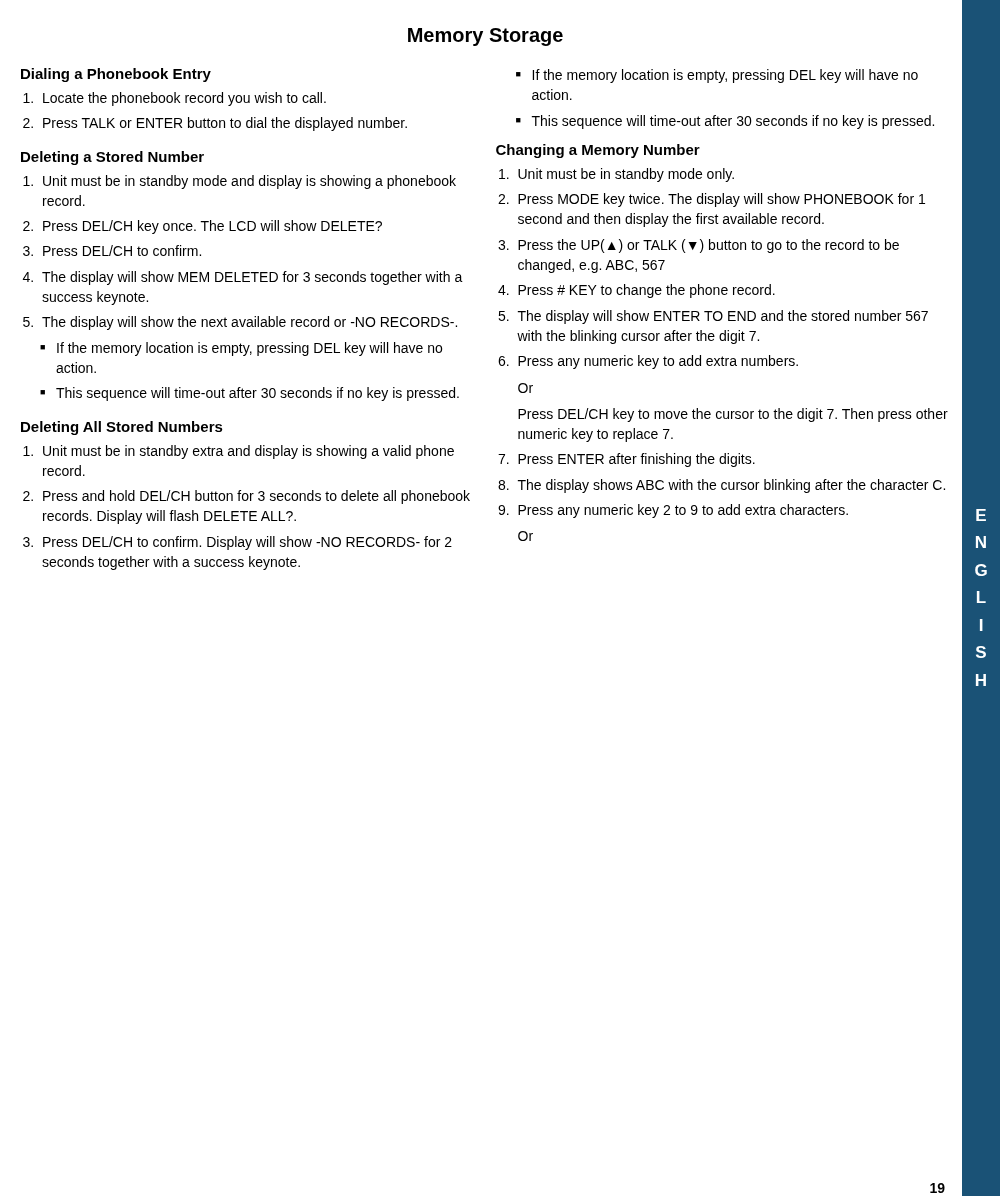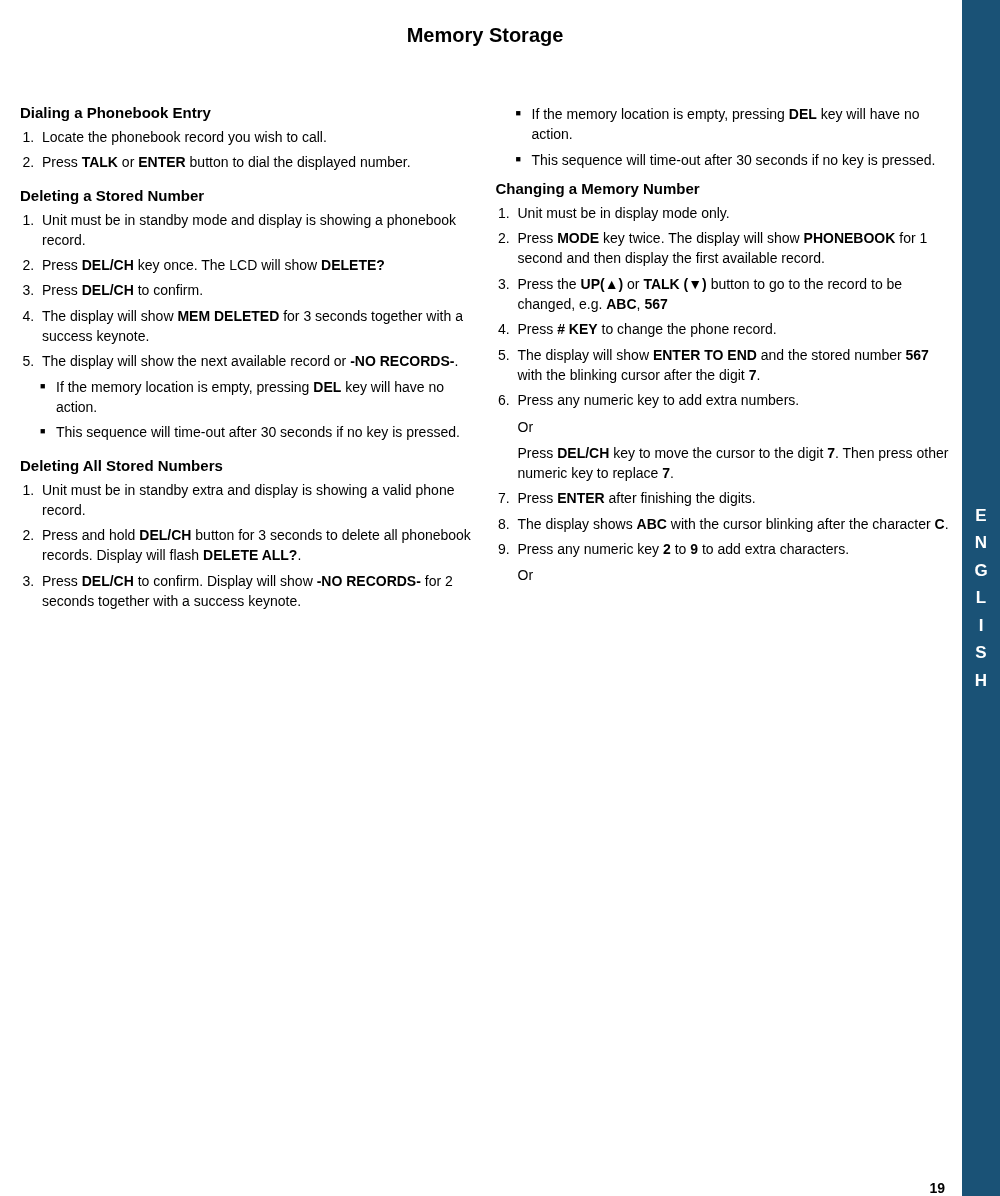--- a/index.html
+++ b/index.html
@@ -39,21 +39,20 @@
       text-align: center;
       width: 100%;
     }
     .content {
       margin: 0 50px 0 20px;
       padding-bottom: 30px;
     }
     .two-col {
       display: flex;
       gap: 21px;
-      margin-top: 39px;
     }
     .col-left {
       flex: 1;
       min-width: 0;
     }
     .col-right {
       flex: 1;
       min-width: 0;
     }
     .section-title {
@@ -98,21 +97,21 @@
       font-size: 14px;
     }
     .page-number {
       position: absolute;
       bottom: 0;
       right: 55px;
       font-size: 14px;
       font-weight: bold;
     }
     b, strong {
-      font-weight: bold;
+      font-weight: normal;
     }
   </style>
 </head>
 <body>
 
 <div class="sidebar">
   <span class="sidebar-letter">E</span>
   <span class="sidebar-letter">N</span>
   <span class="sidebar-letter">G</span>
   <span class="sidebar-letter">L</span>
@@ -158,21 +157,21 @@
 
     <div class="col-right">
 
       <ul class="bullet" style="margin-top:0; margin-left:20px;">
         <li>If the memory location is empty, pressing <b>DEL</b> key will have no action.</li>
         <li>This sequence will time-out after 30 seconds if no key is pressed.</li>
       </ul>
 
       <div class="section-title" style="margin-top:10px;">Changing a Memory Number</div>
       <ol>
-        <li>Unit must be in display mode only.</li>
+        <li>Unit must be in standby mode only.</li>
         <li>Press <b>MODE</b> key twice. The display will show <b>PHONEBOOK</b> for 1 second and then display the first available record.</li>
         <li>Press the <b>UP(▲)</b> or <b>TALK (▼)</b> button to go to the record to be changed, e.g. <b>ABC</b>, <b>567</b></li>
         <li>Press <b># KEY</b> to change the phone record.</li>
         <li>The display will show <b>ENTER TO END</b> and the stored number <b>567</b> with the blinking cursor after the digit <b>7</b>.</li>
         <li>
           Press any numeric key to add extra numbers.
           <div class="or-text">Or</div>
           <div>Press <b>DEL/CH</b> key to move the cursor to the digit <b>7</b>. Then press other numeric key to replace <b>7</b>.</div>
         </li>
         <li>Press <b>ENTER</b> after finishing the digits.</li>

